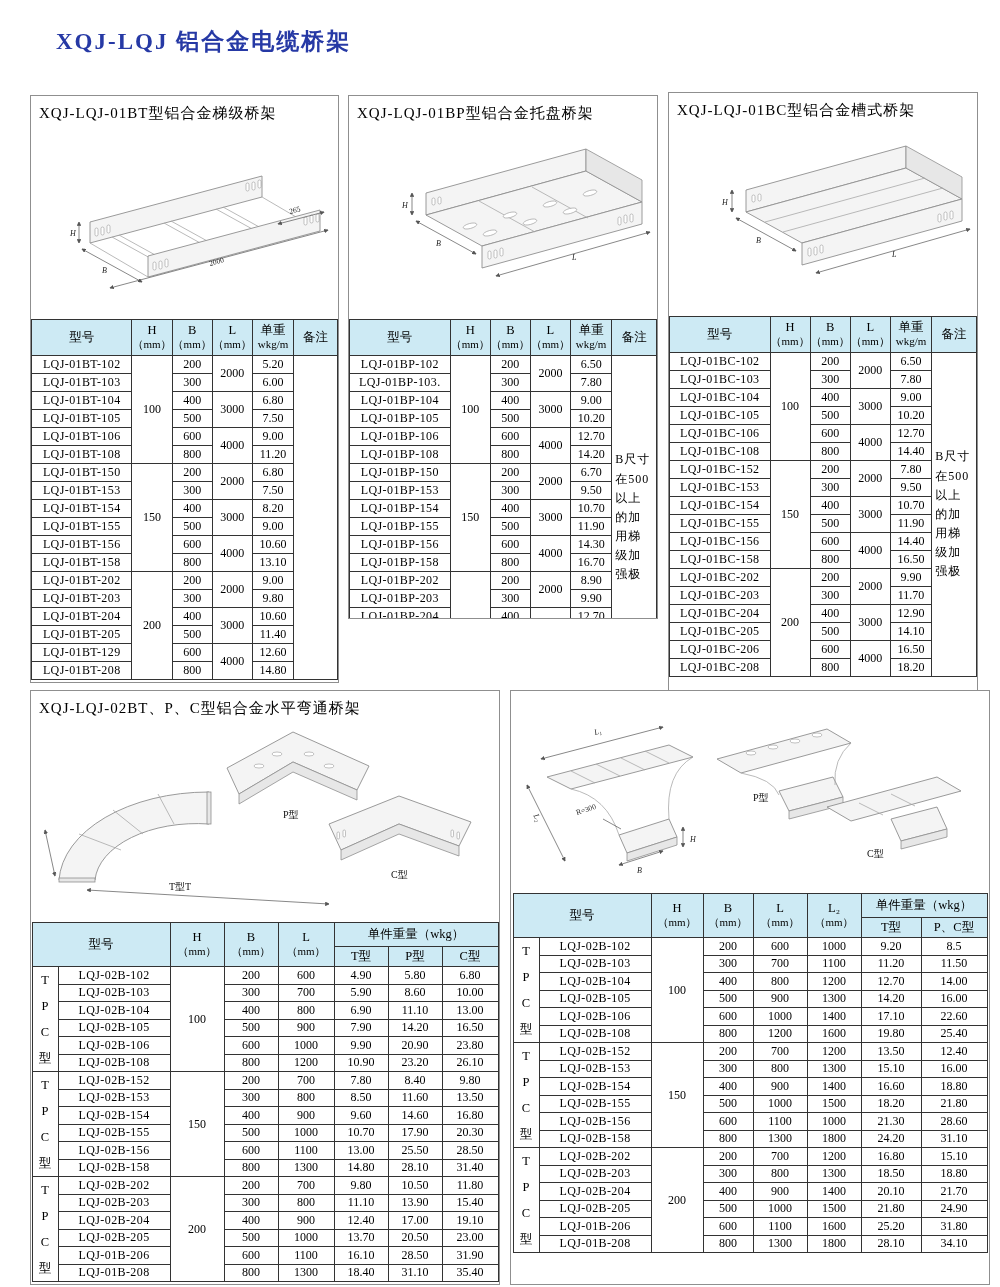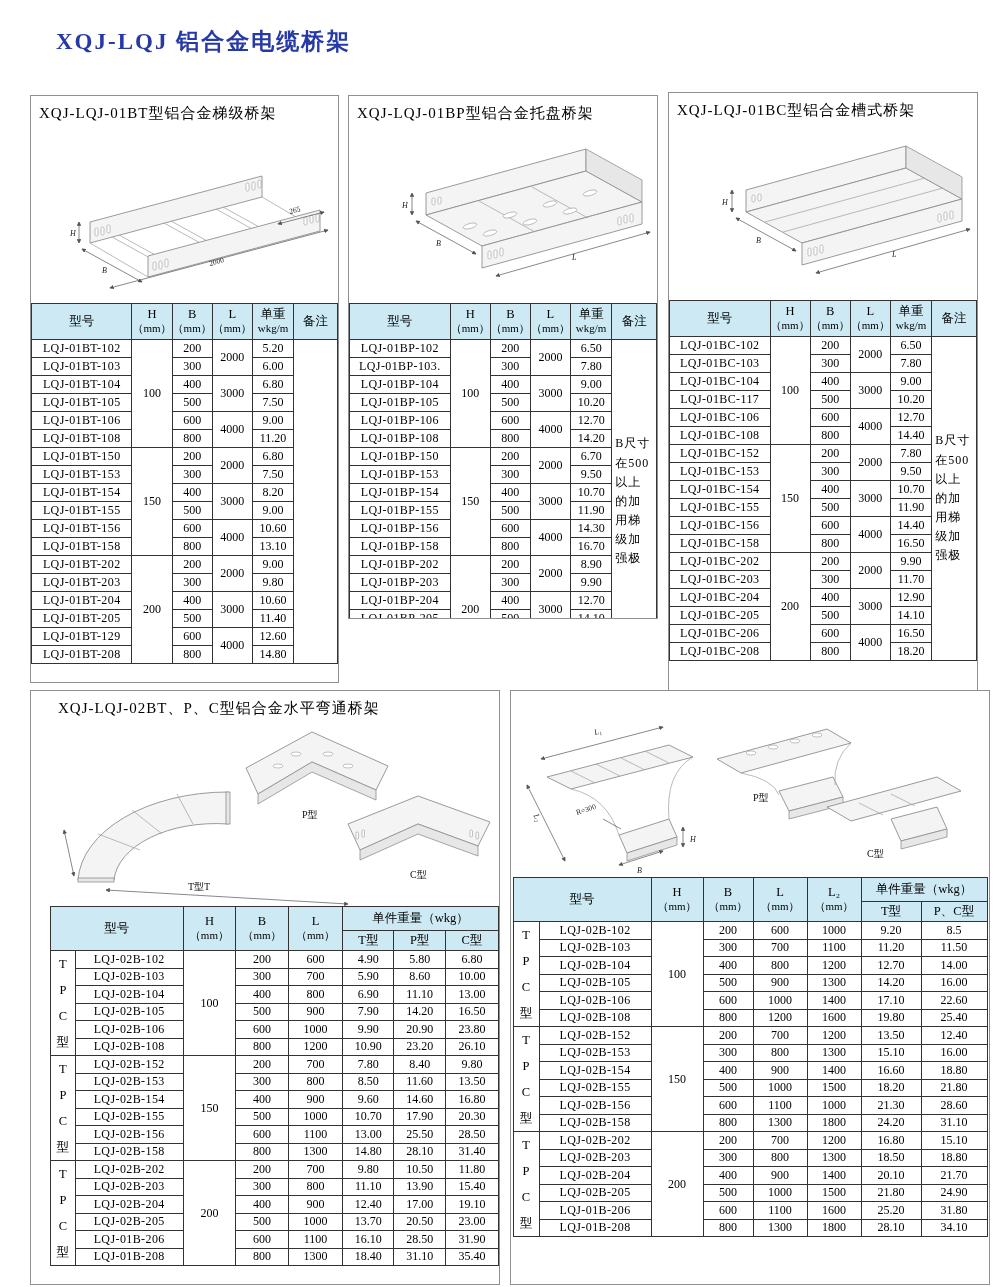--- a/index.html
+++ b/index.html
@@ -9,26 +9,26 @@
     font-family:"Liberation Serif","DejaVu Serif",serif; color:#000;
   }
   .page-title {
     position:absolute; left:56px; top:26px;
     font-size:23px; font-weight:bold; letter-spacing:2px; color:#2639a5;
   }
   .section { position:absolute; border:1px solid #8f8f8f; background:#fff; overflow:hidden; }
   .sec-bt { left:30px; top:95px;  width:309px; height:588px; }
   .sec-bp { left:348px; top:95px; width:310px; height:524px; }
   .sec-bc { left:668px; top:92px; width:310px; height:752px; }
-  .sec-02 { left:30px; top:690px;  width:470px; height:595px;padding-left:19px; }
+  .sec-02 { left:30px; top:690px;  width:470px; height:595px; }
   .sec-03 { left:510px; top:690px; width:480px; height:595px; }
   .sec-title { font-size:15px; padding:8px 8px 2px 8px; letter-spacing:1px; }
   .diag { display:block; margin:0 auto; }
 
-  table { border-collapse:collapse; table-layout:fixed; margin:0 auto; border:1px solid #333; }
+  table { border-collapse:collapse; table-layout:fixed; margin:16px auto; border:1px solid #333; }
   th,td { border:1px solid #333; text-align:center; vertical-align:middle; overflow:hidden; }
   thead th { background:#cdeaf4; font-weight:normal; font-size:12.5px; line-height:1.2; }
   .t01 thead th { height:36px; }
   .hsub { font-size:11px; }
   tbody td { font-size:12px; height:18px; white-space:nowrap; }
   .tbot tbody td { height:17px; }
   td.model { letter-spacing:0.4px; }
   td.remark {
     font-size:12px; white-space:normal; text-align:left;
     padding:0 3px; line-height:1.6; letter-spacing:1px;
@@ -494,21 +494,21 @@
           <td>300</td>
           <td>7.80</td>
         </tr>
         <tr>
           <td class="model">LQJ-01BC-104</td>
           <td>400</td>
           <td rowspan="2">3000</td>
           <td>9.00</td>
         </tr>
         <tr>
-          <td class="model">LQJ-01BC-117</td>
+          <td class="model">LQJ-01BC-105</td>
           <td>500</td>
           <td>10.20</td>
         </tr>
         <tr>
           <td class="model">LQJ-01BC-106</td>
           <td>600</td>
           <td rowspan="2">4000</td>
           <td>12.70</td>
         </tr>
         <tr>

